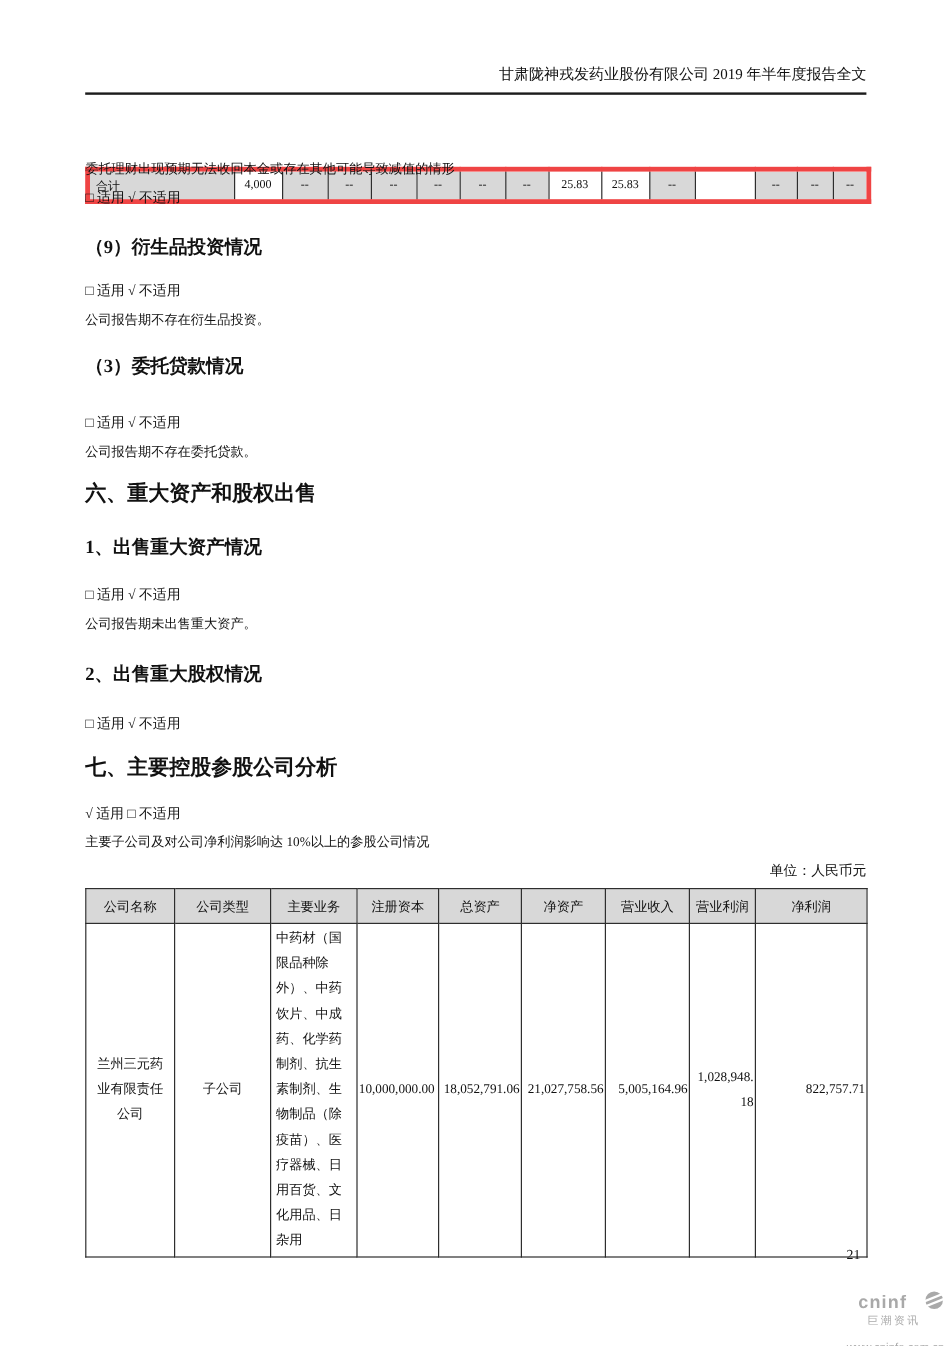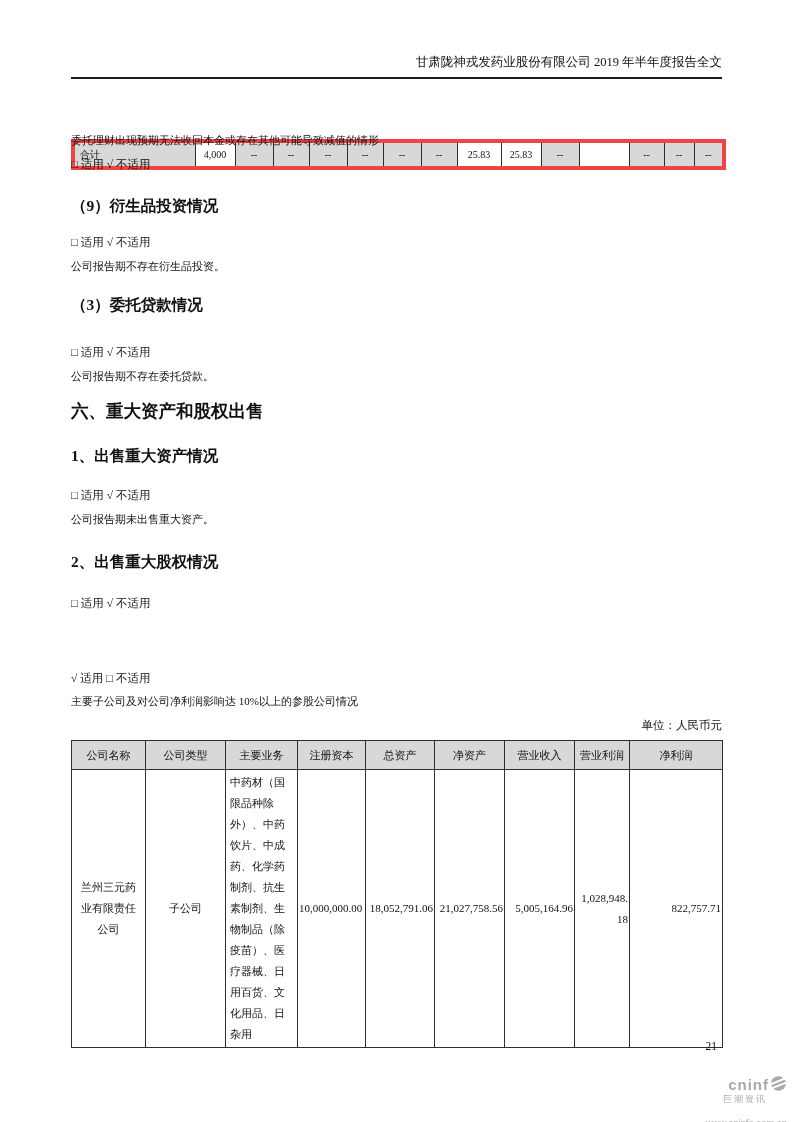--- a/index.html
+++ b/index.html
@@ -36,21 +36,21 @@
   .p   { left:71px; font-size:11px; white-space:nowrap; }
   .chk { left:71px; font-size:11.5px; white-space:nowrap; }
   .h2  { left:71px; font-size:17.5px; font-weight:bold; white-space:nowrap; }
   .h3  { left:71px; font-size:15.5px; font-weight:bold; white-space:nowrap; }
   .unit-line { right:71px; font-size:11.5px; }
   .page-num  { top:1040px; right:76px; font-size:11.5px; }
 
   
   .logo { top:1075px; right:6px; color:#a9a9a9; text-align:right; line-height:1.1;
           font-family:"Liberation Sans","DejaVu Sans",sans-serif; }
-  .logo-top { display:flex; align-items:center; justify-content:flex-end; gap:1px; }
+  .logo-top { display:flex; align-items:center; justify-content:flex-end; gap:14px; }
   .logo-brand { font-weight:bold; font-size:15px; letter-spacing:1px; color:#a9a9a9; }
   .logo-cn  { font-size:9px; letter-spacing:2px; padding-right:20px; margin-top:-1px; }
   .logo-url { font-size:9.5px; margin-top:14px; }
 </style>
 </head>
 <body>
 
 <div class="page">
 
   <div class="abs header-title">甘肃陇神戎发药业股份有限公司 2019 年半年度报告全文</div>
@@ -108,20 +108,21 @@
 
   <div class="abs h2" style="top:399px">六、重大资产和股权出售</div>
 
   <div class="abs h3" style="top:446px">1、出售重大资产情况</div>
   <div class="abs chk" style="top:488px">□ 适用 √ 不适用</div>
   <div class="abs p" style="top:512px">公司报告期未出售重大资产。</div>
 
   <div class="abs h3" style="top:552px">2、出售重大股权情况</div>
   <div class="abs chk" style="top:596px">□ 适用 √ 不适用</div>
 
+  <div class="abs h2" style="top:627px">七、主要控股参股公司分析</div>
   <div class="abs chk" style="top:671px">√ 适用 □ 不适用</div>
   <div class="abs p" style="top:694px">主要子公司及对公司净利润影响达 10%以上的参股公司情况</div>
   <div class="abs unit-line" style="top:718px">单位：人民币元</div>
 
   <table class="abs t2">
     <colgroup>
       <col style="width:74px">
         <col style="width:80px">
         <col style="width:72px">
         <col style="width:68px">

